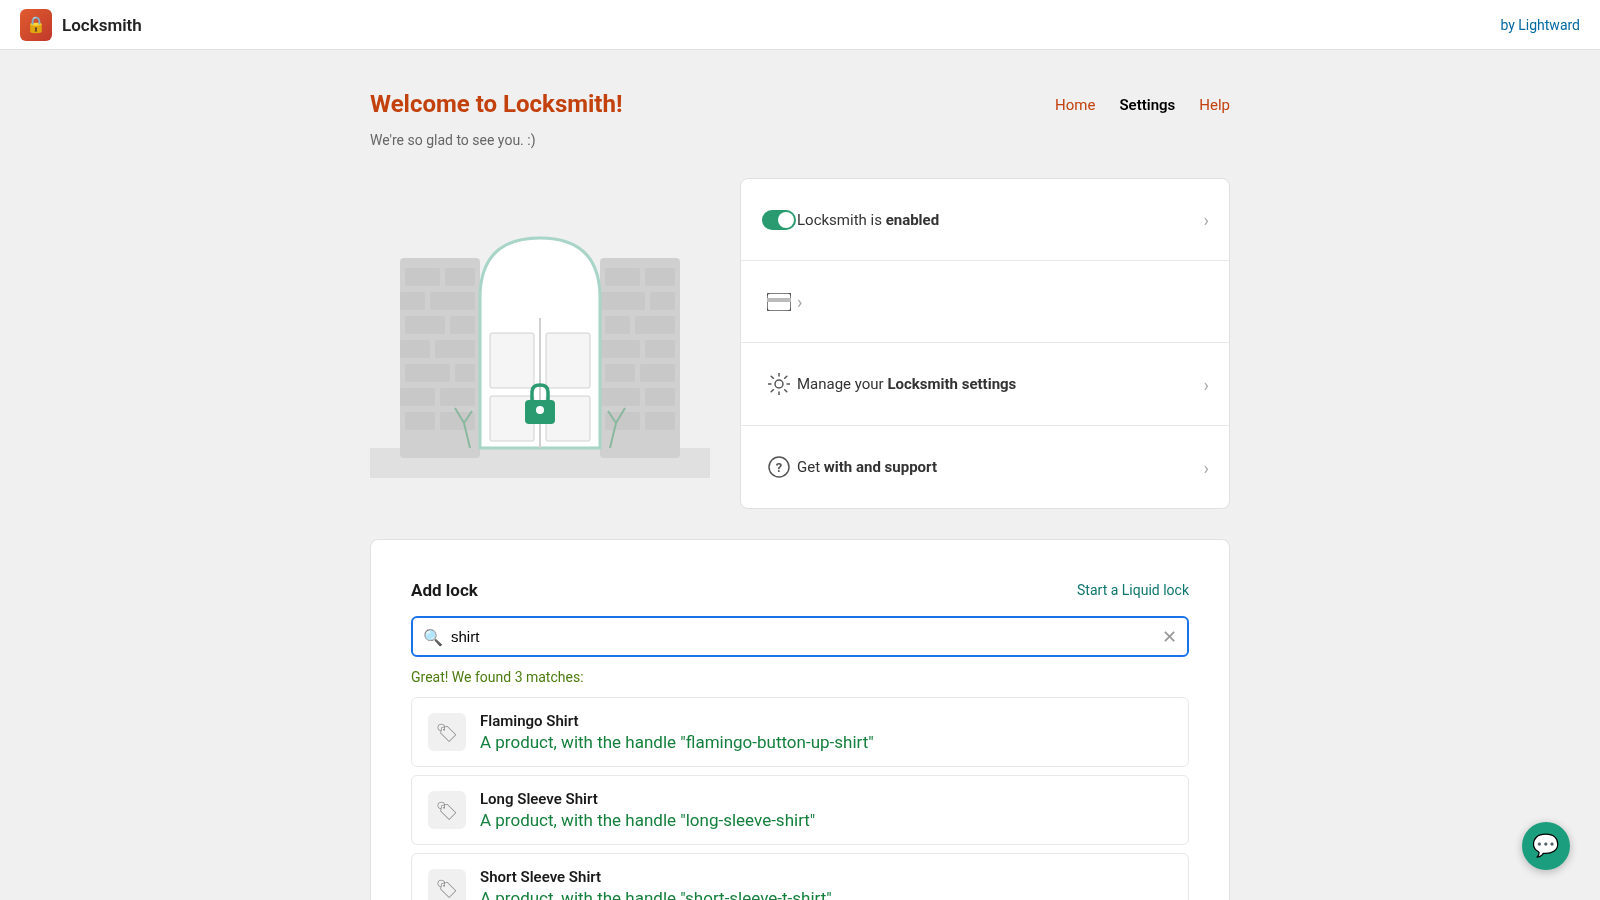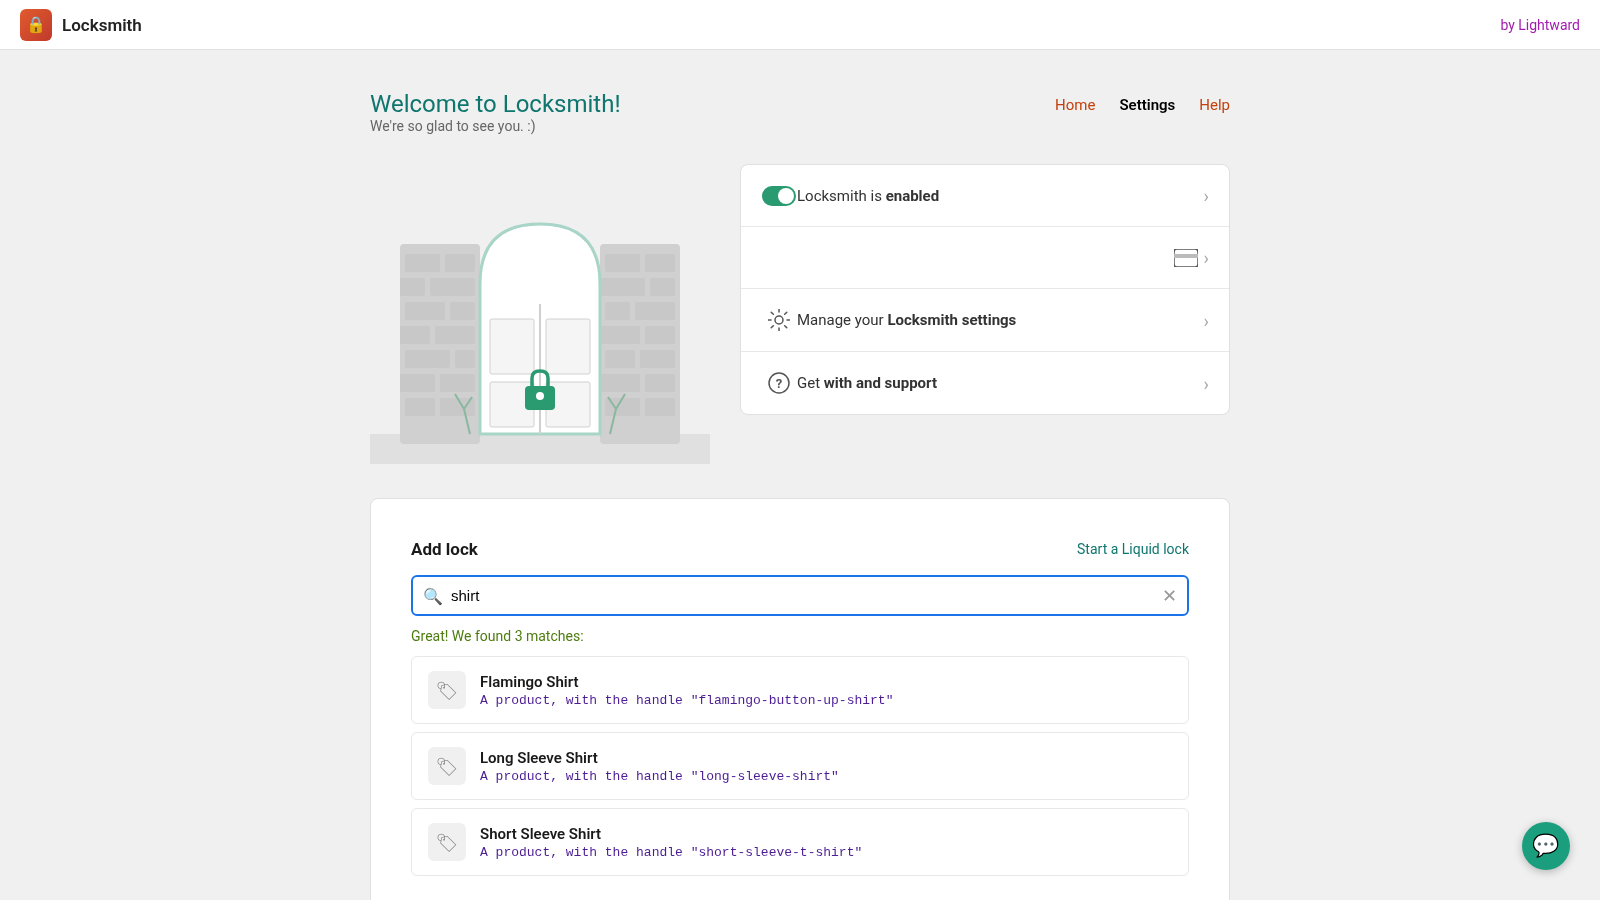--- a/index.html
+++ b/index.html
@@ -37,42 +37,42 @@
       color: white;
       font-size: 16px;
     }
     .app-title {
       font-size: 17px;
       font-weight: 600;
       color: #222;
     }
     .topbar-right {
       font-size: 14px;
-      color: #a21caf;
+      color: #0369a1;
     }
 
     
     .main-content {
       max-width: 900px;
       margin: 0 auto;
       padding: 40px 20px 40px;
     }
 
     
     .page-header {
       display: flex;
       justify-content: space-between;
       align-items: flex-start;
       margin-bottom: 30px;
     }
     .page-header-left h1 {
       font-size: 24px;
-      font-weight: 400;
-      color: #0f766e;
-      margin-bottom: 0;
+      font-weight: 700;
+      color: #c2410c;
+      margin-bottom: 14px;
     }
     .page-header-left p {
       font-size: 14px;
       color: #666;
     }
     .page-header-nav {
       display: flex;
       gap: 24px;
       align-items: center;
       margin-top: 6px;
@@ -106,25 +106,24 @@
     .info-panel {
       flex: 1;
       background: white;
       border-radius: 8px;
       border: 1px solid #e0e0e0;
       overflow: hidden;
     }
     .info-card {
       display: flex;
       align-items: center;
-      padding: 20px 20px;
+      padding: 30px 20px;
       border-bottom: 1px solid #e8e8e8;
       cursor: pointer;
       transition: background 0.1s;
-      justify-content: flex-end;
     }
     .info-card:last-child { border-bottom: none; }
     .info-card-icon {
       width: 36px;
       flex-shrink: 0;
       display: flex;
       align-items: center;
       justify-content: center;
       font-size: 18px;
       color: #555;
@@ -233,23 +232,22 @@
       flex-shrink: 0;
     }
     .result-info {}
     .result-name {
       font-size: 15px;
       font-weight: 600;
       color: #1a1a1a;
       margin-bottom: 2px;
     }
     .result-desc {
-      font-size: 13px;
-      color: #4c1d95;
-      font-family: Liberation Mono, monospace;
+      font-size: 17px;
+      color: #15803d;
     }
 
     
     .chat-button {
       position: fixed;
       bottom: 30px;
       right: 30px;
       width: 48px;
       height: 48px;
       background: #1a9e7e;

